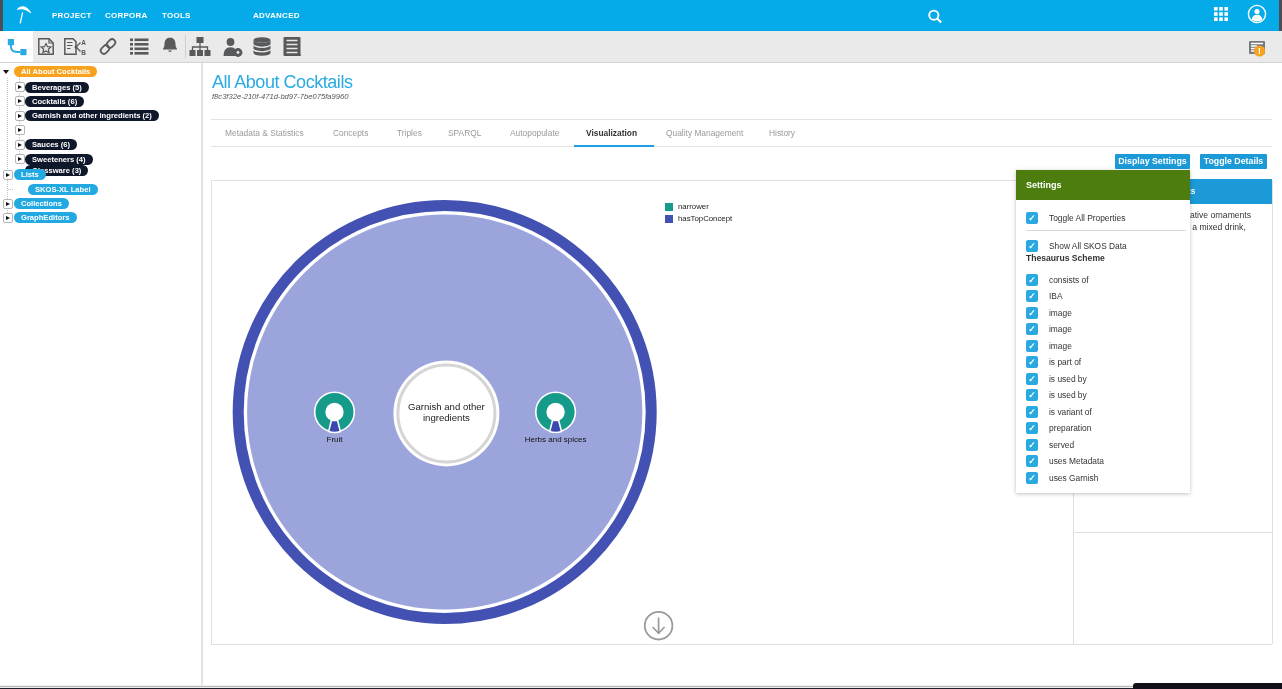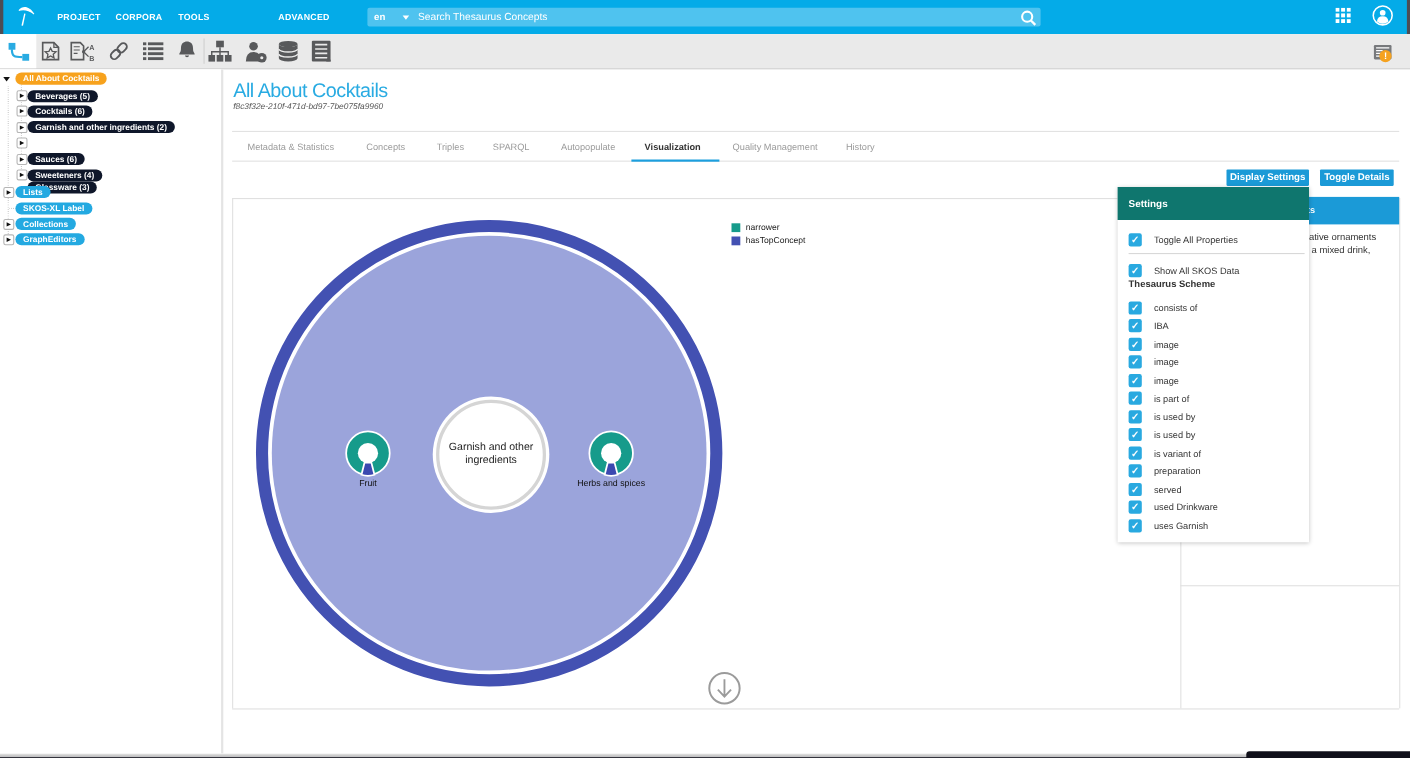--- a/index.html
+++ b/index.html
@@ -39,21 +39,21 @@
   .btn{position:absolute;top:154px;height:15px;background:#1B9AD7;border-radius:1px;color:#fff;font-size:8.8px;font-weight:700;text-align:center;line-height:15px;}
   #rowline{left:211px;top:180px;width:1061px;height:1px;background:#e0e0e0;}
   
   .vline{position:absolute;width:1px;background:#e0e0e0;}
   .hline{position:absolute;height:1px;background:#e0e0e0;}
   
   #dhead{left:1073px;top:179px;width:199px;height:25px;background:#1B9AD7;color:#fff;font-size:8.3px;font-weight:700;line-height:25px;}
   #dtext{left:1081px;top:210px;width:190px;font-size:8.6px;color:#333;line-height:11.5px;white-space:nowrap;}
   
   #panel{left:1016px;top:170px;width:174px;height:323px;background:#fff;box-shadow:0 1px 4px rgba(0,0,0,0.25);}
-  #phead{left:1016px;top:170px;width:174px;height:30px;background:#0f766e;color:#fff;font-size:9px;font-weight:700;line-height:30px;}
+  #phead{left:1016px;top:170px;width:174px;height:30px;background:#4d7c0f;color:#fff;font-size:9px;font-weight:700;line-height:30px;}
   .chk{position:absolute;left:1026px;width:12px;height:12px;background:#29A9E0;border-radius:2px;color:#fff;font-size:9px;font-weight:700;text-align:center;line-height:12px;}
   .lbl{position:absolute;left:1049px;font-size:8.4px;color:#333;line-height:12px;white-space:nowrap;}
   
   .lg{position:absolute;width:8px;height:8px;}
   .lgt{position:absolute;left:678px;font-size:7.8px;color:#1a1a1a;line-height:8px;}
   
   #botgray{left:0;top:685px;width:1282px;height:4px;background:#ededed;}
   #botline{left:0;top:686px;width:1282px;height:1px;background:#bdbdbd;}
   #botdark{left:0;top:688px;width:1282px;height:1px;background:#20202a;}
   #botdock{left:1133px;top:683px;width:149px;height:6px;background:#10101a;border-top-left-radius:3px;}
@@ -66,25 +66,20 @@
   <div class="abs edge" style="left:0;"></div>
   <div class="abs edge" style="left:1279px;"></div>
   <svg class="abs" style="left:16px;top:4px" width="18" height="22" viewBox="0 0 18 22">
     <path d="M1 5.2 C4.5 0.8 10.5 1 15.2 8.6 L14.8 9.2 C9.5 4.8 4.5 4.6 1.2 6 Z" fill="#fff"></path>
     <path d="M7.2 8.6 L4.9 19.4 L3.5 19.2 L6 8.2 Z" fill="#fff"></path>
   </svg>
   <div class="abs menu" style="left:52px;">PROJECT</div>
   <div class="abs menu" style="left:105px;">CORPORA</div>
   <div class="abs menu" style="left:162px;">TOOLS</div>
   <div class="abs menu" style="left:205px;margin-left:48px;">ADVANCED</div>
-  <div class="abs" id="search">
-    <span class="en">en</span>
-      <span class="car"></span>
-      <span class="ph">Search Thesaurus Concepts</span>
-  </div>
   <svg class="abs" style="left:927px;top:9px" width="17" height="16" viewBox="0 0 17 16">
     <circle cx="6.8" cy="6.2" r="4.6" fill="none" stroke="#fff" stroke-width="1.9"></circle>
     <line x1="10.2" y1="9.6" x2="14.2" y2="13.6" stroke="#fff" stroke-width="2.1"></line>
   </svg>
   <svg class="abs" style="left:1214px;top:7px" width="14" height="14" viewBox="0 0 14 14">
     <g fill="#fff">
       <rect x="0" y="0" width="3.6" height="3.6"></rect>
         <rect x="5.2" y="0" width="3.6" height="3.6"></rect>
         <rect x="10.4" y="0" width="3.6" height="3.6"></rect>
       <rect x="0" y="5.2" width="3.6" height="3.6"></rect>
@@ -199,21 +194,21 @@
   <div class="abs exp" style="left:15px;top:111px;"></div>
   <div class="abs pill purple" style="left:25px;top:110px;">Garnish and other ingredients (2)</div>
   <div class="abs exp" style="left:15px;top:125px;"></div>
   <div class="abs pill purple" style="left:25px;top:125px;margin-top:40px;">Glassware (3)</div>
   <div class="abs exp" style="left:15px;top:140px;"></div>
   <div class="abs pill purple" style="left:25px;top:139px;">Sauces (6)</div>
   <div class="abs exp" style="left:15px;top:154px;"></div>
   <div class="abs pill purple" style="left:25px;top:154px;">Sweeteners (4)</div>
   <div class="abs exp" style="left:3px;top:170px;"></div>
   <div class="abs pill cyan" style="left:14px;top:169px;">Lists</div>
-  <div class="abs pill cyan" style="left:14px;top:184px;">SKOS-XL Label</div>
+  <div class="abs pill cyan" style="left:28px;top:184px;">SKOS-XL Label</div>
   <div class="abs exp" style="left:3px;top:199px;"></div>
   <div class="abs pill cyan" style="left:14px;top:198px;">Collections</div>
   <div class="abs exp" style="left:3px;top:213px;"></div>
   <div class="abs pill cyan" style="left:14px;top:212px;">GraphEditors</div>
 
   <div class="abs" id="title">All About Cocktails</div>
   <div class="abs" id="uuid">f8c3f32e-210f-471d-bd97-7be075fa9960</div>
   <div class="abs" id="tabline-top"></div>
   <div class="abs" id="tabline-bot"></div>
   <div class="abs tabtxt" style="left:225px;">Metadata &amp; Statistics</div>
@@ -296,21 +291,21 @@
     <div class="abs lbl" style="top:373px;">is used by</div>
   <div class="abs chk" style="top:389px;">✓</div>
     <div class="abs lbl" style="top:389px;">is used by</div>
   <div class="abs chk" style="top:406px;">✓</div>
     <div class="abs lbl" style="top:406px;">is variant of</div>
   <div class="abs chk" style="top:422px;">✓</div>
     <div class="abs lbl" style="top:422px;">preparation</div>
   <div class="abs chk" style="top:439px;">✓</div>
     <div class="abs lbl" style="top:439px;">served</div>
   <div class="abs chk" style="top:455px;">✓</div>
-    <div class="abs lbl" style="top:455px;">used Drinkware</div>
+    <div class="abs lbl" style="top:455px;">uses Metadata</div>
   <div class="abs chk" style="top:472px;">✓</div>
     <div class="abs lbl" style="top:472px;">uses Garnish</div>
 
   <div class="abs" id="botgray"></div>
   <div class="abs" id="botline"></div>
   <div class="abs" id="botdark"></div>
   <div class="abs" id="botdock"></div>
 </div>
 
 </body></html>

